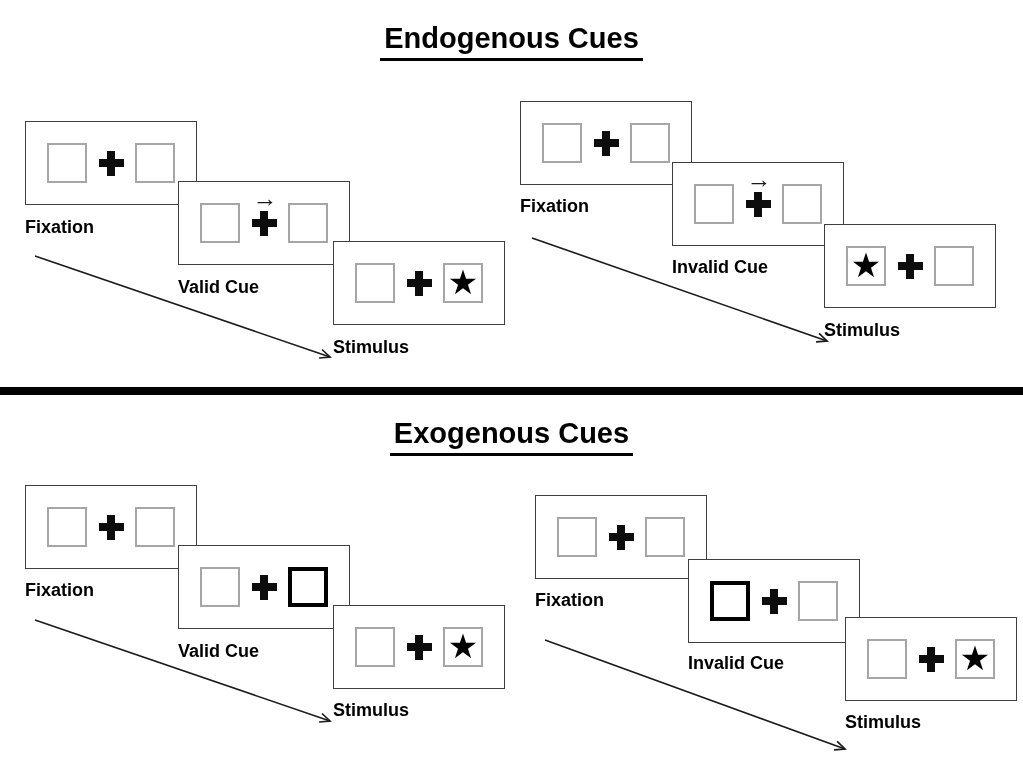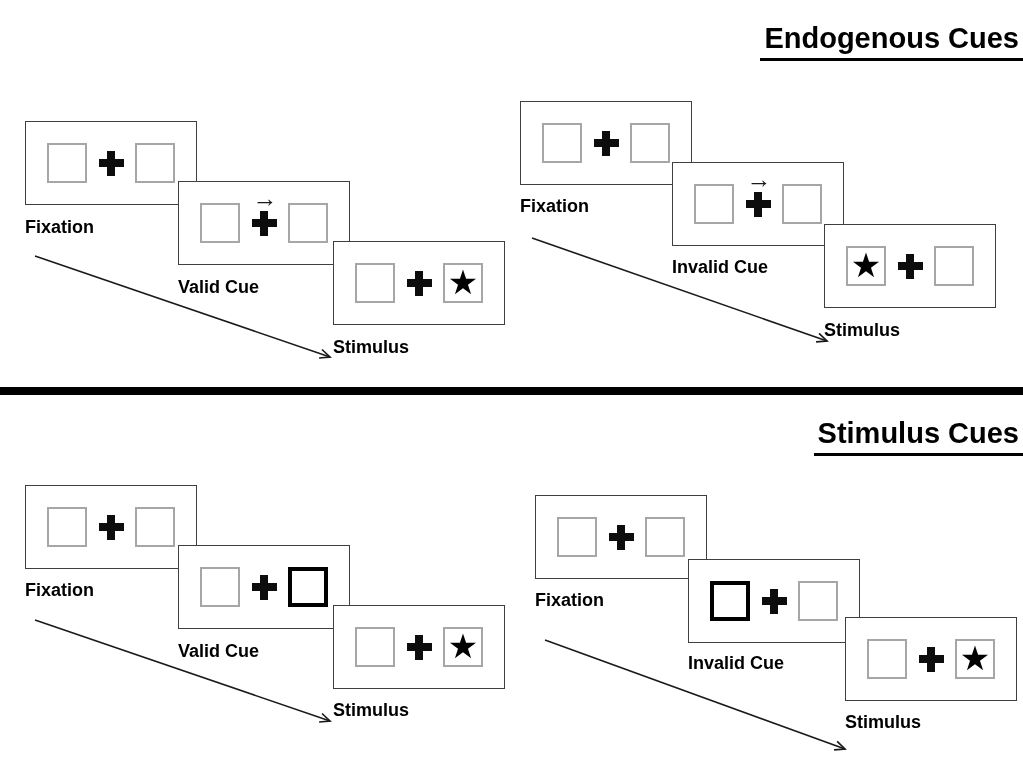--- a/index.html
+++ b/index.html
@@ -2,21 +2,21 @@
 <html><head>
 <meta charset="utf-8">
 <style>
   * { margin:0; padding:0; box-sizing:border-box; }
   html,body { background:#ffffff; }
   #app {
     position:relative; width:1023px; height:767px; background:#ffffff;
     font-family:"Liberation Sans", sans-serif; overflow:hidden;
   }
   .section-title {
-    position:absolute; left:0; width:100%; text-align:right;
+    position:absolute; left:0; width:100%; text-align:center;
     font-size:29px; font-weight:bold; color:#000;
   }
   .section-title .u {
     display:inline-block; border-bottom:3px solid #000; padding:0 4px 3px 4px;
   }
   .divider { position:absolute; left:0; width:1023px; height:8px; background:#000; }
 
   .panel {
     position:absolute; width:172px; height:84px; background:#fff;
     border:1px solid #3f3f3f; display:flex; align-items:center;
@@ -127,21 +127,21 @@
     <div class="mid">
         <span class="plus"></span>
       </div>
     <div class="box"></div>
   </div>
   <div class="panel-label" style="left:824px;top:320px">Stimulus</div>
 
   <div class="divider" style="top:387px"></div>
 
   <div class="section-title" style="top:417px">
-    <span class="u">Stimulus Cues</span>
+    <span class="u">Exogenous Cues</span>
   </div>
 
   <div class="panel z1" style="left:25px;top:485px">
     <div class="box"></div>
     <div class="mid">
         <span class="plus"></span>
       </div>
     <div class="box"></div>
   </div>
   <div class="panel-label" style="left:25px;top:580px">Fixation</div>

